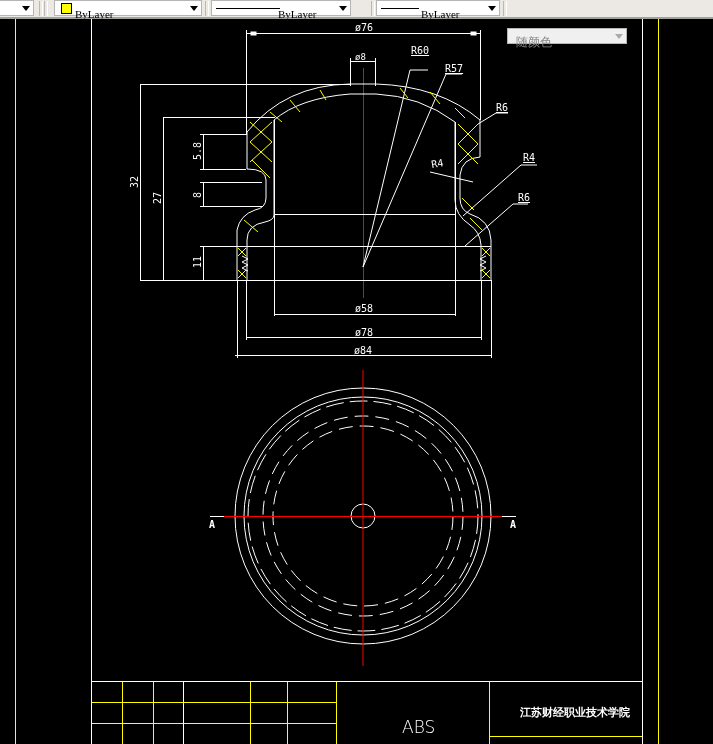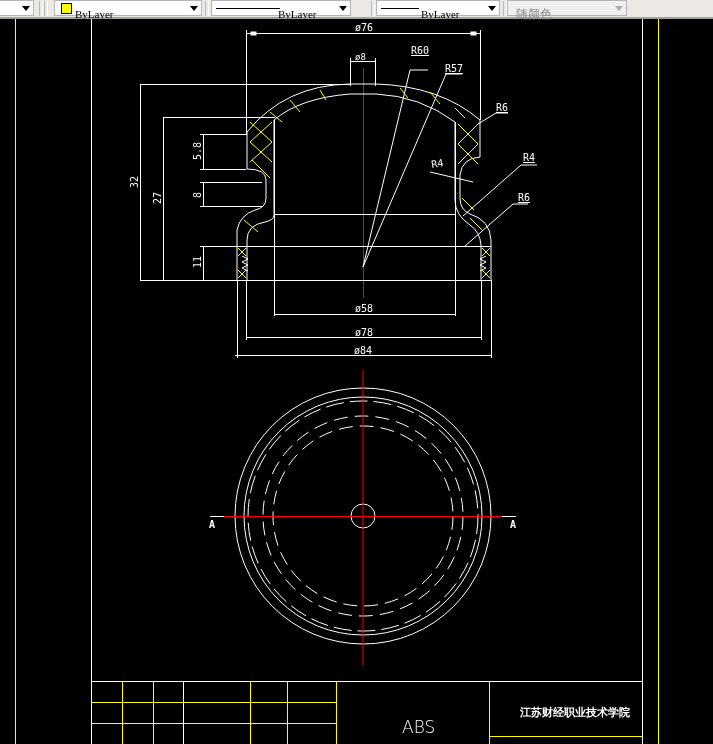--- a/index.html
+++ b/index.html
@@ -40,21 +40,21 @@
   </div>
   <div class="tb-sep" style="left:371px;"></div>
 
   <div class="combo" style="left:376px;width:124px;">
     <span class="lt-line" style="left:4px;width:38px;"></span>
     <span class="label" style="left:44px;">ByLayer</span>
     <span class="arrow"></span>
   </div>
   <div class="tb-sep" style="left:503px;"></div>
 
-  <div class="combo disabled" style="left:507px;width:120px;">
+  <div class="combo disabled" style="left:507px;width:120px;margin-top:28px;">
     <span class="label" style="left:8px;font-family:'DejaVu Sans',sans-serif;font-size:12px;">随颜色</span>
     <span class="arrow"></span>
   </div>
 </div>
 
 <div class="canvas">
 <svg width="713" height="725" viewBox="0 19 713 725" xmlns="http://www.w3.org/2000/svg" font-family="DejaVu Sans Mono, monospace">
 
   <g>
     <line x1="15.5" y1="19" x2="15.5" y2="744" stroke="#ffff00" stroke-width="1"></line>

